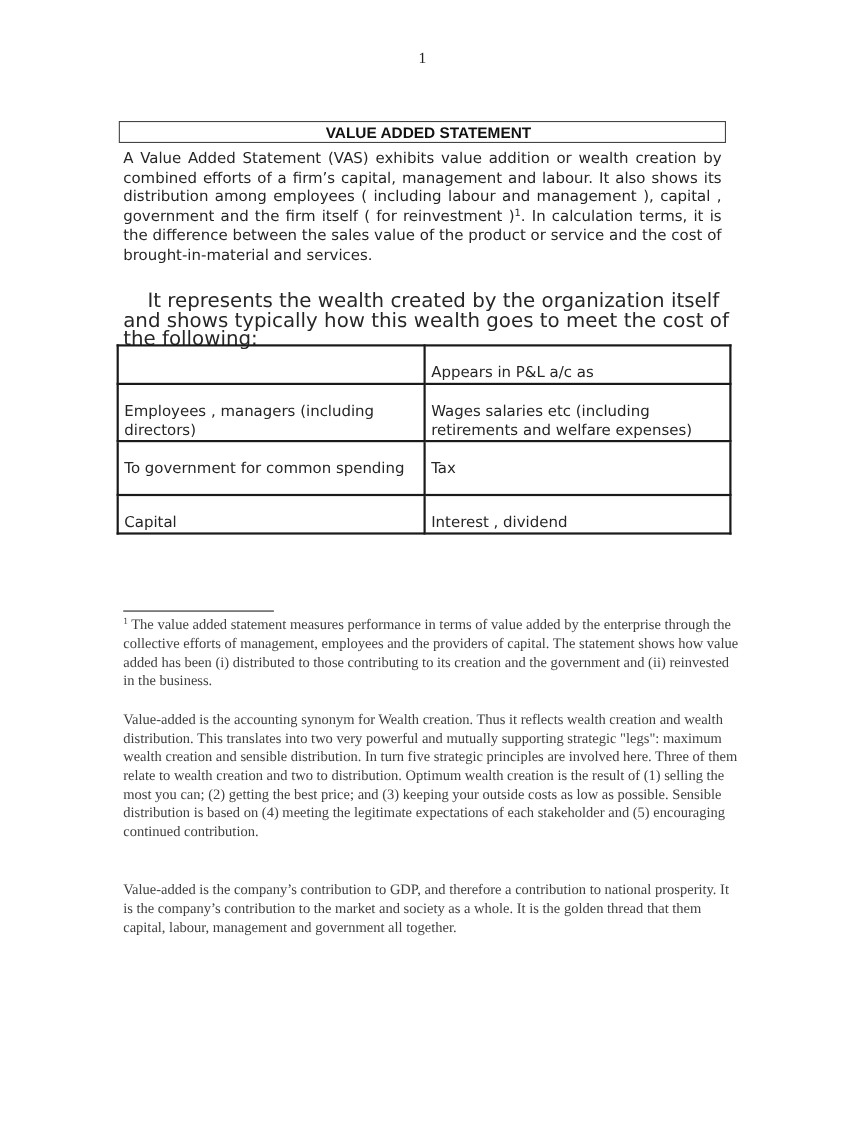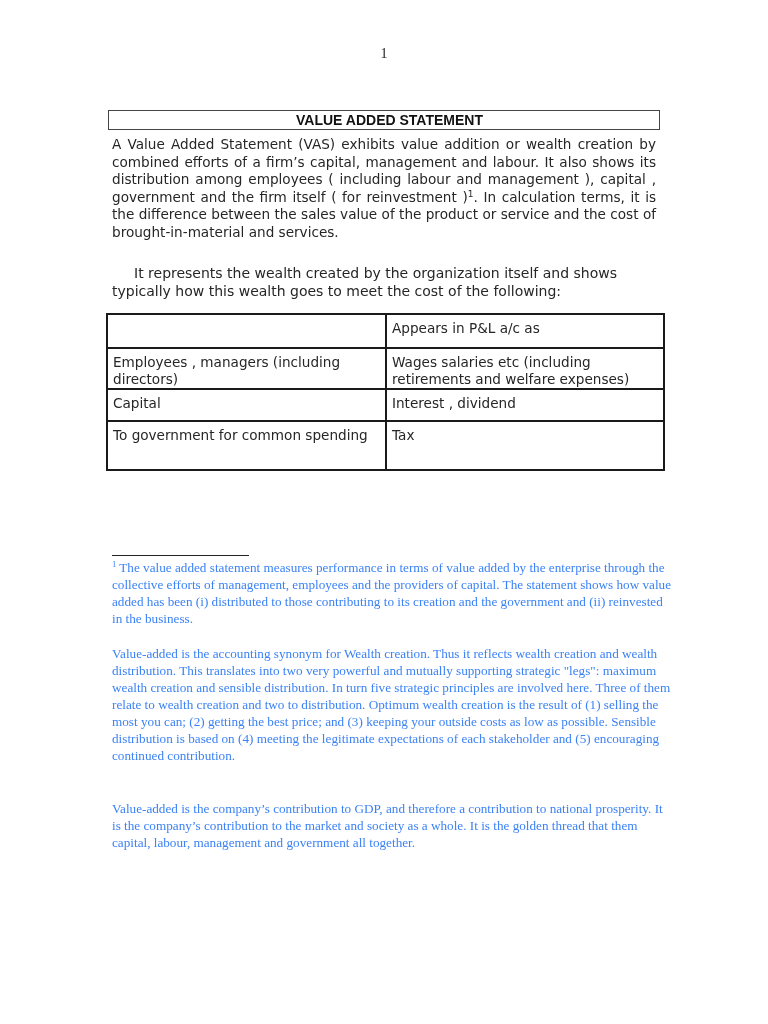--- a/index.html
+++ b/index.html
@@ -15,39 +15,39 @@
     font-size: 14px; line-height: 18px; color: #111; padding-left: 11px;
   }
   .intro {
     position: absolute; left: 112px; top: 136px; width: 544px;
     font-family: "DejaVu Sans", sans-serif; font-size: 13.6px; line-height: 17.6px;
     text-align: justify; color: #262626; margin: 0;
   }
   .intro sup { font-size: 9px; line-height: 0; vertical-align: 5px; }
   .intro2 {
     position: absolute; left: 112px; top: 265px; width: 560px;
-    font-family: "DejaVu Sans", sans-serif; font-size: 14px; line-height: 17.6px;
+    font-family: "DejaVu Sans", sans-serif; font-size: 18px; line-height: 17.6px;
     color: #262626; margin: 0; text-indent: 22px;
   }
   table.alloc {
     position: absolute; left: 106px; top: 313px; width: 557px;
     border-collapse: collapse; table-layout: fixed;
     font-family: "DejaVu Sans", sans-serif; font-size: 13.6px; line-height: 17px; color: #262626;
   }
   table.alloc td {
-    border: 2px solid #1a1a1a; vertical-align: top; padding: 5px 5px 0 5px;
+    border: 2px solid #1a1a1a; vertical-align: top; padding: 16px 5px 0 5px;
   }
   table.alloc col.c1 { width: 279px; }
   table.alloc col.c2 { width: 278px; }
   .footnote-rule {
     position: absolute; left: 112px; top: 555px; width: 137px; height: 0; border-top: 1px solid #222;
   }
   .fn {
     position: absolute; left: 112px; width: 560px;
-    font-family: "Liberation Serif", serif; font-size: 13.2px; line-height: 17px; color: #3b82f6; margin: 0;
+    font-family: "Liberation Serif", serif; font-size: 13.2px; line-height: 17px; color: #404040; margin: 0;
   }
   .fn sup { font-size: 8.5px; vertical-align: 5px; line-height: 0; }
   #fn1 { top: 559px; }
   #fn2 { top: 645px; }
   #fn3 { top: 800px; }
 </style>
 </head>
 <body>
 
 <div class="page-number">1</div>
@@ -65,27 +65,27 @@
     </colgroup>
   <tbody>
       <tr style="height:34px">
     <td></td>
     <td>Appears in P&amp;L a/c as</td>
   </tr>
   <tr style="height:34px">
     <td>Employees , managers (including directors)</td>
     <td>Wages salaries etc (including retirements and welfare expenses)</td>
   </tr>
+  <tr style="height:49px">
+    <td>To government for common spending</td>
+    <td>Tax</td>
+  </tr>
   <tr style="height:32px">
     <td>Capital</td>
     <td>Interest , dividend</td>
-  </tr>
-  <tr style="height:49px">
-    <td>To government for common spending</td>
-    <td>Tax</td>
   </tr>
 </tbody>
   </table>
 
 <div class="footnote-rule"></div>
 
 <p class="fn" id="fn1"><sup>1</sup><span> The value added statement measures performance in terms of value added by the enterprise through the collective efforts of management, employees and the providers of capital. The statement shows how value added has been (i) distributed to those contributing to its creation and the government and (ii) reinvested in the business.</span></p>
 
 <p class="fn" id="fn2">Value-added is the accounting synonym for Wealth creation. Thus it reflects wealth creation and wealth distribution. This translates into two very powerful and mutually supporting strategic "legs": maximum wealth creation and sensible distribution. In turn five strategic principles are involved here. Three of them relate to wealth creation and two to distribution. Optimum wealth creation is the result of (1) selling the most you can; (2) getting the best price; and (3) keeping your outside costs as low as possible. Sensible distribution is based on (4) meeting the legitimate expectations of each stakeholder and (5) encouraging continued contribution.</p>
 

